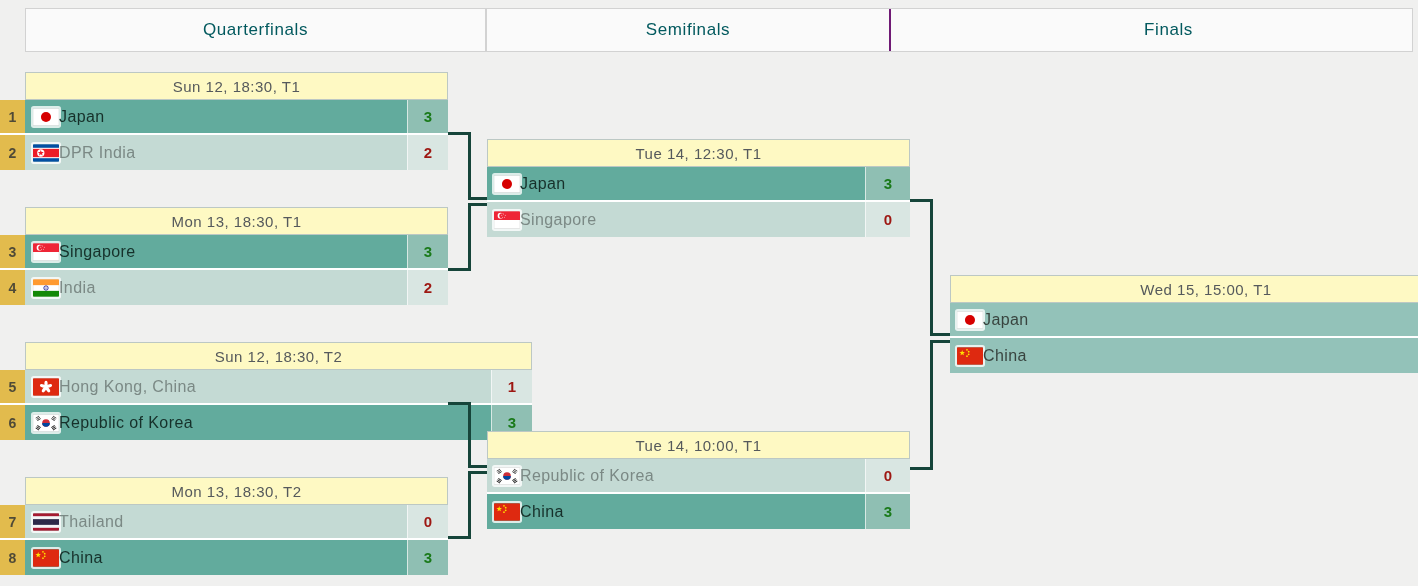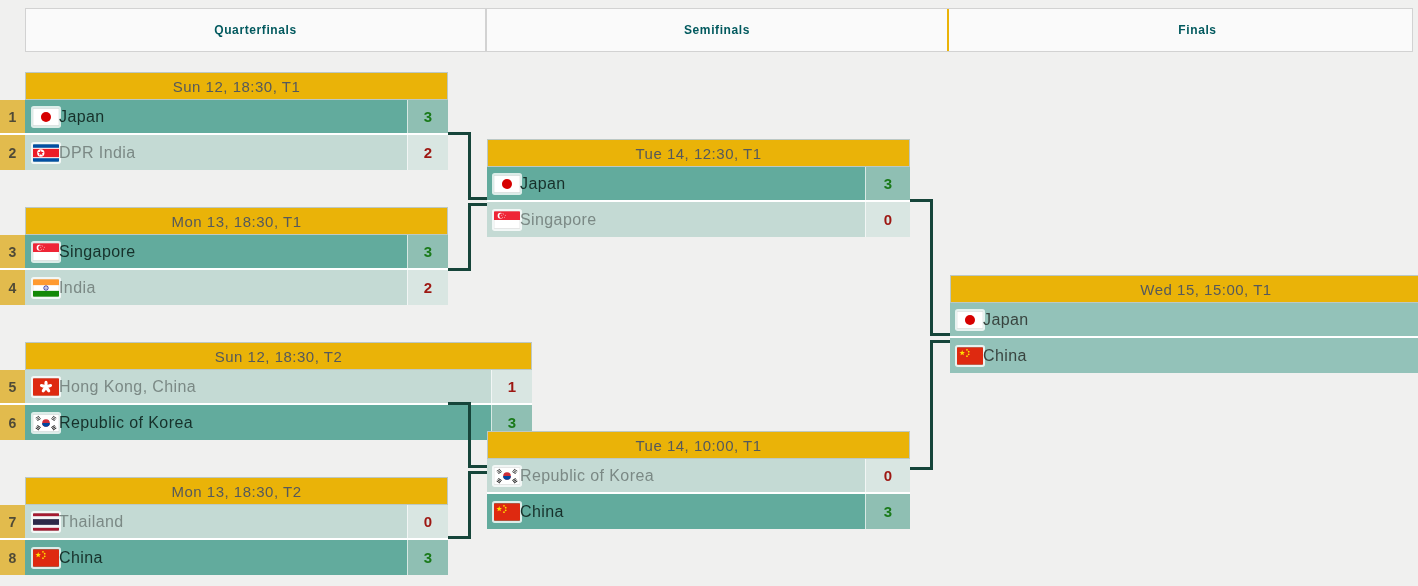--- a/index.html
+++ b/index.html
@@ -3,28 +3,28 @@
 <meta charset="utf-8">
 <style>
   html,body{margin:0;padding:0;background:#f0f0ef;}
   body{font-family:"Liberation Sans","DejaVu Sans",sans-serif;}
   .stage{position:relative;width:1418px;height:586px;background:#f0f0ef;overflow:hidden;}
 
   
   .col-headers{position:absolute;left:25px;top:8px;width:1388px;height:44px;display:flex;
     background:#fafafa;border:1px solid #d2d2d2;box-sizing:border-box;}
   .col-header{display:flex;align-items:center;justify-content:center;box-sizing:border-box;
-    color:#02595e;font-size:12px;font-weight:bold;letter-spacing:.6px;}
+    color:#02595e;font-size:17px;font-weight:normal;letter-spacing:.6px;}
   .col-header.qfh{width:461px;border-right:2px solid #d2d2d2;}
-  .col-header.sfh{width:462px;border-right:2px solid #eab308;}
+  .col-header.sfh{width:404px;border-right:2px solid #701a75;}
   .col-header.fnh{flex:1;padding-left:34px;}
 
   
   .match{position:absolute;box-sizing:border-box;}
-  .match-header{height:28px;box-sizing:border-box;background:#eab308;border:1px solid #bcc8c4;
+  .match-header{height:28px;box-sizing:border-box;background:#fef9c3;border:1px solid #bcc8c4;
     display:flex;align-items:center;justify-content:center;color:#55595c;font-size:15px;letter-spacing:.5px;}
   .qf .match-header{margin-left:25px;}
   .team-row{display:flex;align-items:center;height:35px;box-sizing:border-box;}
   .team-row.first{border-bottom:2px solid #ffffff;}
   .seed{width:25px;align-self:stretch;display:flex;align-items:center;justify-content:center;
     background:#e2bb4d;color:#4f4a37;font-weight:bold;font-size:14px;flex:none;}
   .flag{width:26px;height:18px;margin-left:8px;flex:none;border-radius:1px;overflow:hidden;
     box-shadow:0 0 0 2px rgba(255,255,255,.78);line-height:0;}
   .flag svg{display:block;}
   .tname{flex:1;padding-left:0;font-size:16px;letter-spacing:.4px;white-space:nowrap;overflow:hidden;}

